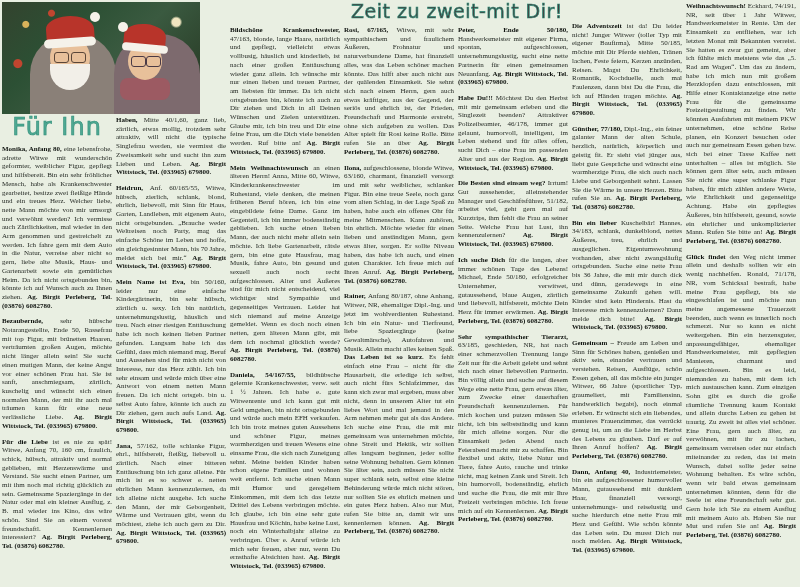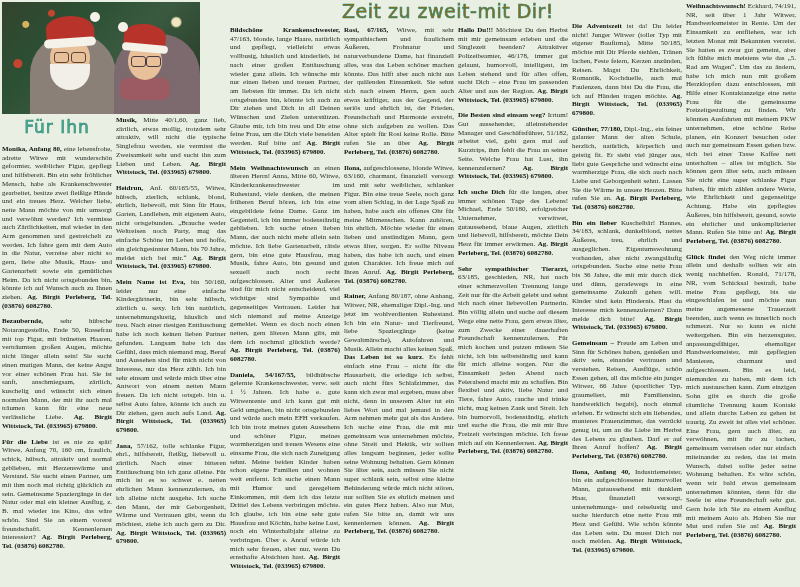--- a/index.html
+++ b/index.html
@@ -13,29 +13,29 @@
     position:absolute;top:2px;height:583px;width:110px;overflow:hidden;
     text-align:justify;font-size:7px;line-height:8.7px;
   }
   .ad{margin:0 0 7px 0;}
   .ad b{color:#101410;}
   .lead{font-weight:bold;}
   .agency{font-weight:bold;}
   .sec-header{
     font-family:"DejaVu Sans",sans-serif;
     color:#4fa993;-webkit-text-stroke:0.6px #2f8d78;
-    text-align:center;font-size:17px;line-height:22px;
+    text-align:center;font-size:24px;line-height:22px;
     margin:2px 0 7px 0;letter-spacing:1px;font-weight:400;
   }
   #zeit-header{
-    position:absolute;left:322px;top:0px;width:232px;height:26px;
+    position:absolute;left:341px;top:0px;width:232px;height:26px;
     font-family:"DejaVu Sans",sans-serif;
-    color:#a16207;-webkit-text-stroke:0.7px #2f8d78;
+    color:#404040;-webkit-text-stroke:0.7px #2f8d78;
     font-size:19px;letter-spacing:0.5px;white-space:nowrap;
-    text-align:right;font-weight:400;
+    text-align:center;font-weight:400;
   }
   
   #photo{
     position:absolute;left:2px;top:2px;width:198px;height:112px;overflow:hidden;
     background:
       radial-gradient(circle at 12% 20%, #d8b25a 0 3px, transparent 4px),
       radial-gradient(circle at 8% 55%, #c2452f 0 4px, transparent 5px),
       radial-gradient(circle at 20% 80%, #d8b25a 0 3px, transparent 4px),
       radial-gradient(circle at 30% 35%, #e8e0c8 0 2px, transparent 3px),
       radial-gradient(circle at 25% 10%, #c2452f 0 3px, transparent 4px),
@@ -87,44 +87,45 @@
 
 <div id="zeit-header">Zeit zu zweit-mit Dir!</div>
 
 <div class="col" style="left:2px;padding-top:114px;top:0;">
     <div class="sec-header">Für Ihn</div>
     <p class="ad"><b class="lead">Monika, Anfang 80, </b>eine lebensfrohe, adrette Witwe mit wunderschön geformter, weiblicher Figur, gepflegt und hilfsbereit. Bin ein sehr fröhlicher Mensch, habe als Krankenschwester gearbeitet, besitze zwei fleißige Hände und ein treues Herz. Welcher liebe, nette Mann möchte von mir umsorgt und verwöhnt werden? Ich vermisse auch Zärtlichkeiten, mal wieder in den Arm genommen und gestreichelt zu werden. Ich fahre gern mit dem Auto in die Natur, verreise aber nicht so gern, liebe alte Musik, Haus- und Gartenarbeit sowie ein gemütliches Heim. Da ich nicht ortsgebunden bin, könnte ich auf Wunsch auch zu Ihnen ziehen. <b class="agency">Ag. Birgit Perleberg, Tel. (03876) 6082780.</b></p>
     <p class="ad"><b class="lead">Bezaubernde, </b>sehr hübsche Notarangestellte, Ende 50, Rassefrau mit top Figur, mit brünetten Haaren, verträumten großen Augen, möchte nicht länger allein sein! Sie sucht einen mutigen Mann, der keine Angst vor einer schönen Frau hat. Sie ist sanft, anschmiegsam, zärtlich, kuschelig und wünscht sich einen normalen Mann, der mit ihr auch mal träumen kann für eine neue verlässliche Liebe. <b class="agency">Ag. Birgit Wittstock, Tel. (033965) 679800.</b></p>
     <p class="ad"><b class="lead">Für die Liebe </b>ist es nie zu spät! Witwe, Anfang 70, 160 cm, fraulich, schick, hübsch, attraktiv und normal geblieben, mit Herzenswärme und Verstand. Sie sucht einen Partner, um mit ihm noch mal richtig glücklich zu sein. Gemeinsame Spaziergänge in der Natur oder mal ein kleiner Ausflug, z. B. mal wieder ins Kino, das wäre schön. Sind Sie an einem vorerst freundschaftl. Kennenlernen interessiert? <b class="agency">Ag. Birgit Perleberg, Tel. (03876) 6082780.</b></p>
   </div>
 <div class="col" style="left:116px;padding-top:116px;top:0;">
-    <p class="ad"><b class="lead">Musik, </b>Mitte 40/1,60, ganz lieb, zärtlich, etwas mollig, trotzdem sehr attraktiv, will nicht die typische Singlefrau werden, sie vermisst die Zweisamkeit sehr und sucht ihn zum Lieben und Leben. <b class="agency">Ag. Birgit Wittstock, Tel. (033965) 679800.</b></p>
+    <p class="ad"><b class="lead">Haben, </b>Mitte 40/1,60, ganz lieb, zärtlich, etwas mollig, trotzdem sehr attraktiv, will nicht die typische Singlefrau werden, sie vermisst die Zweisamkeit sehr und sucht ihn zum Lieben und Leben. <b class="agency">Ag. Birgit Wittstock, Tel. (033965) 679800.</b></p>
     <p class="ad"><b class="lead">Heidrun, </b>Anf. 60/165/55, Witwe, hübsch, zierlich, schlank, blond, ehrlich, liebevoll, mit Sinn für Haus, Garten, Landleben, mit eigenem Auto, nicht ortsgebunden. „Brauche weder Weltreisen noch Party, mag das einfache Schöne im Leben und hoffe, ein gleichgesinnter Mann, bis 70 Jahre, meldet sich bei mir.“ <b class="agency">Ag. Birgit Wittstock, Tel. (033965) 679800.</b></p>
     <p class="ad"><b class="lead">Mein Name ist Eva, </b>bin 50/160, leider nur eine einfache Kindergärtnerin, bin sehr hübsch, zärtlich u. sexy. Ich bin natürlich, unternehmungslustig, häuslich und treu. Nach einer riesigen Enttäuschung habe ich noch keinen lieben Partner gefunden. Langsam habe ich das Gefühl, dass mich niemand mag. Beruf und Aussehen sind für mich nicht von Interesse, nur das Herz zählt. Ich bin sehr einsam und würde mich über eine Antwort von einem netten Mann freuen. Da ich nicht ortsgeb. bin u. selbst Auto fahre, könnte ich auch zu Dir ziehen, gern auch aufs Land. <b class="agency">Ag. Birgit Wittstock, Tel. (033965) 679800.</b></p>
     <p class="ad"><b class="lead">Jana, </b>57/162, tolle schlanke Figur, ehrl., hilfsbereit, fleißig, liebevoll u. zärtlich. Nach einer bitteren Enttäuschung bin ich ganz alleine. Für mich ist es so schwer e. netten ehrlichen Mann kennenzulernen, da ich alleine nicht ausgehe. Ich suche den Mann, der mir Geborgenheit, Wärme und Vertrauen gibt, wenn du möchtest, ziehe ich auch gern zu Dir. <b class="agency">Ag. Birgit Wittstock, Tel. (033965) 679800.</b></p>
   </div>
 <div class="col" style="left:230px;margin-top:24px;">
     <p class="ad"><b class="lead">Bildschöne Krankenschwester, </b>47/163, blonde, lange Haare, natürlich und gepflegt, vielleicht etwas vollbusig, häuslich und kinderlieb, ist nach einer großen Enttäuschung wieder ganz allein. Ich wünsche mir nur einen lieben und treuen Partner, am liebsten für immer. Da ich nicht ortsgebunden bin, könnte ich auch zu Dir ziehen und Dich in all Deinen Wünschen und Zielen unterstützen. Glaube mir, ich bin treu und Dir eine feine Frau, um die Dich viele beneiden werden. Ruf bitte an! <b class="agency">Ag. Birgit Wittstock, Tel. (033965) 679800.</b></p>
     <p class="ad"><b class="lead">Mein Weihnachtswunsch </b>an einen älteren Herrn! Anna, Mitte 60, Witwe, Kinderkrankenschwester im Ruhestand, viele denken, die meinen früheren Beruf hören, ich bin eine eingebildete feine Dame. Ganz im Gegenteil, ich bin immer bodenständig geblieben. Ich suche einen lieben Mann, der auch nicht mehr allein sein möchte. Ich liebe Gartenarbeit, rätsle gern, bin eine gute Hausfrau, mag Musik, fahre Auto, bin gesund und sexuell auch noch recht aufgeschlossen. Alter und Äußeres sind für mich nicht entscheidend, viel wichtiger sind Sympathie und gegenseitiges Vertrauen. Leider hat sich niemand auf meine Anzeige gemeldet. Wenn es doch noch einen netten, gern älteren Mann gibt, mit dem ich nochmal glücklich werde? <b class="agency">Ag. Birgit Perleberg, Tel. (03876) 6082780.</b></p>
     <p class="ad"><b class="lead">Daniela, 54/167/55, </b>bildhübsche gelernte Krankenschwester, verw. seit 1 ½ Jahren. Ich habe e. gute Witwenrente und ich kann gut mit Geld umgehen, bin nicht ortsgebunden und würde auch mein EFH verkaufen. Ich bin trotz meines guten Aussehens und schöner Figur, meines warmherzigen und treuen Wesens eine einsame Frau, die sich nach Zuneigung sehnt. Meine beiden Kinder haben schon eigene Familien und wohnen weit entfernt. Ich suche einen Mann mit Humor und geregeltem Einkommen, mit dem ich das letzte Drittel des Lebens verbringen möchte. Ich glaube, ich bin eine sehr gute Hausfrau und Köchin, habe keine Lust, noch ein Winterhalbjahr alleine zu verbringen. Über e. Anruf würde ich mich sehr freuen, aber nur, wenn Du ernsthafte Absichten hast. <b class="agency">Ag. Birgit Wittstock, Tel. (033965) 679800.</b></p>
   </div>
 <div class="col" style="left:344px;padding-top:26px;top:0;">
     <p class="ad"><b class="lead">Rosi, 67/165, </b>Witwe, mit sehr sympathischem und fraulichem Äußeren, Frohnatur und naturverbundene Dame, hat finanziell alles, was das Leben schöner machen könnte. Das hilft aber auch nicht aus der quälenden Einsamkeit. Sie sehnt sich nach einem Herrn, gern auch etwas kräftiger, aus der Gegend, der seriös und ehrlich ist, der Frieden, Freundschaft und Harmonie erstrebt, ohne sich aufgeben zu wollen. Das Alter spielt für Rosi keine Rolle. Bitte rufen Sie an über <b class="agency">Ag. Birgit Perleberg, Tel. (03876) 6082780.</b></p>
     <p class="ad"><b class="lead">Ilona, </b>aufgeschlossene, blonde Witwe, 63/160, charmant, finanziell versorgt und mit sehr weiblicher, schlanker Figur. Bin eine treue Seele, noch ganz vom alten Schlag, in der Lage Spaß zu haben, habe auch ein offenes Ohr für meine Mitmenschen. Kann zuhören, bin ehrlich. Möchte wieder für einen lieben und anständigen Mann, gern etwas älter, sorgen. Er sollte Niveau haben, das habe ich auch, und einen guten Charakter. Ich freue mich auf Ihren Anruf. <b class="agency">Ag. Birgit Perleberg, Tel. (03876) 6082780.</b></p>
     <p class="ad"><b class="lead">Rainer, </b>Anfang 80/187, ohne Anhang, Witwer, NR, ehemaliger Dipl.-Ing. und jetzt im wohlverdienten Ruhestand. Ich bin ein Natur- und Tierfreund, liebe Spaziergänge (keine Gewaltmärsche), Autofahren und Musik. Allein macht alles keinen Spaß. <b>Das Leben ist so kurz. </b>Es fehlt einfach eine Frau – nicht für die Hausarbeit, die erledige ich selbst, auch nicht fürs Schlafzimmer, das kann sich zwar mal ergeben, muss aber nicht, denn in unserem Alter tut ein liebes Wort und mal jemand in den Arm nehmen mehr gut als das Andere. Ich suche eine Frau, die mit mir gemeinsam was unternehmen möchte, ohne Streit und Hektik, wir sollten alles langsam beginnen, jeder sollte seine Wohnung behalten. Gern können Sie älter sein, auch müssen Sie nicht super schlank sein, selbst eine kleine Behinderung würde mich nicht stören, nur sollten Sie es ehrlich meinen und ein gutes Herz haben. Also nur Mut, rufen Sie bitte an, damit wir uns kennenlernen können. <b class="agency">Ag. Birgit Perleberg, Tel. (03876) 6082780.</b></p>
   </div>
 <div class="col" style="left:458px;padding-top:26px;top:0;">
-    <p class="ad"><b class="lead">Hallo Du!!! </b>Möchtest Du den Herbst mit mir gemeinsam erleben und die Singlezeit beenden? Attraktiver Polizeibeamter, 46/178, immer gut gelaunt, humorvoll, intelligent, im Leben stehend und für alles offen, sucht Dich – eine Frau im passenden Alter und aus der Region. <b class="agency">Ag. Birgit Wittstock, Tel. (033965) 679800.</b></p>
+    <p class="ad"><b class="lead">Peter, Ende 50/180, </b>Handwerksmeister mit eigener Firma, spontan, aufgeschlossen, unternehmungslustig, sucht eine nette Partnerin für einen gemeinsamen Neuanfang. <b class="agency">Ag. Birgit Wittstock, Tel. (033965) 679800.</b></p>
+    <p class="ad"><b class="lead">Habe Du!!! </b>Möchtest Du den Herbst mit mir gemeinsam erleben und die Singlezeit beenden? Attraktiver Polizeibeamter, 46/178, immer gut gelaunt, humorvoll, intelligent, im Leben stehend und für alles offen, sucht Dich – eine Frau im passenden Alter und aus der Region. <b class="agency">Ag. Birgit Wittstock, Tel. (033965) 679800.</b></p>
     <p class="ad"><b class="lead">Die Besten sind einsam weg? </b>Irrtum! Gut aussehender, alleinstehender Manager und Geschäftsführer, 51/182, arbeitet viel, geht gern mal auf Kurztrips, ihm fehlt die Frau an seiner Seite. Welche Frau hat Lust, ihn kennenzulernen? <b class="agency">Ag. Birgit Wittstock, Tel. (033965) 679800.</b></p>
     <p class="ad"><b class="lead">Ich suche Dich </b>für die langen, aber immer schönen Tage des Lebens! Michael, Ende 50/180, erfolgreicher Unternehmer, verwitwet, gutaussehend, blaue Augen, zärtlich und liebevoll, hilfsbereit, möchte Dein Herz für immer erwärmen. <b class="agency">Ag. Birgit Perleberg, Tel. (03876) 6082780.</b></p>
     <p class="ad"><b class="lead">Sehr sympathischer Tierarzt, </b>63/185, geschieden, NR, hat nach einer schmerzvollen Trennung lange Zeit nur für die Arbeit gelebt und sehnt sich nach einer liebevollen Partnerin. Bin völlig allein und suche auf diesem Wege eine nette Frau, gern etwas älter, zum Zwecke einer dauerhaften Freundschaft kennenzulernen. Für mich kochen und putzen müssen Sie nicht, ich bin selbstständig und kann für mich alleine sorgen. Nur die Einsamkeit jeden Abend nach Feierabend macht mir zu schaffen. Bin flexibel und aktiv, liebe Natur und Tiere, fahre Auto, rauche und trinke nicht, mag keinen Zank und Streit. Ich bin humorvoll, bodenständig, ehrlich und suche die Frau, die mit mir Ihre Freizeit verbringen möchte. Ich freue mich auf ein Kennenlernen. <b class="agency">Ag. Birgit Perleberg, Tel. (03876) 6082780.</b></p>
   </div>
 <div class="col" style="left:572px;margin-top:20px;">
     <p class="ad"><b class="lead">Die Adventszeit </b>ist da! Du leider nicht! Junger Witwer (toller Typ mit eigener Baufirma), Mitte 50/185, möchte mit Dir Pferde stehlen, Tränen lachen, Feste feiern, Kerzen anzünden, Reisen. Magst Du Ehrlichkeit, Romantik, Kochduelle, auch mal Faulenzen, dann bist Du die Frau, die ich auf Händen tragen möchte. <b class="agency">Ag. Birgit Wittstock, Tel. (033965) 679800.</b></p>
     <p class="ad"><b class="lead">Günther, 77/180, </b>Dipl.-Ing., ein feiner galanter Mann der alten Schule, herzlich, natürlich, körperlich und geistig fit. Er sieht viel jünger aus, liebt gute Gespräche und wünscht eine warmherzige Frau, die sich auch nach Liebe und Geborgenheit sehnt. Lassen Sie die Wärme in unsere Herzen. Bitte rufen Sie an. <b class="agency">Ag. Birgit Perleberg, Tel. (03876) 6082780.</b></p>
     <p class="ad"><b class="lead">Bin ein lieber </b>Kuschelbär! Hannes, 34/183, schlank, dunkelblond, nettes Äußeres, treu, ehrlich und ausgeglichen. Eigentumswohnung vorhanden, aber nicht zwangsläufig ortsgebunden. Suche eine nette Frau bis 36 Jahre, die mit mir durch dick und dünn, geradewegs in eine gemeinsame Zukunft gehen will. Kinder sind kein Hindernis. Hast du Interesse mich kennenzulernen? Dann melde dich bitte! <b class="agency">Ag. Birgit Wittstock, Tel. (033965) 679800.</b></p>
     <p class="ad"><b class="lead">Gemeinsam – </b>Freude am Leben und Sinn für Schönes haben, genießen und aktiv sein, einander vertrauen und verstehen. Reisen, Ausflüge, schön Essen gehen, all das möchte ein junger Witwer, 66 Jahre (sportlicher Typ, graumeliert, mit Familiensinn, handwerklich begabt), noch einmal erleben. Er wünscht sich ein liebendes, munteres Frauenzimmer, das verrückt genug ist, um an die Liebe im Herbst des Lebens zu glauben. Darf er auf Ihren Anruf hoffen? <b class="agency">Ag. Birgit Perleberg, Tel. (03876) 6082780.</b></p>
-    <p class="ad"><b class="lead">Ilona, Anfang 40, </b>Industriemeister, bin ein aufgeschlossener humorvoller Mann, gutaussehend mit dunklem Haar, finanziell versorgt, unternehmungs- und reiselustig und suche hierdurch eine nette Frau mit Herz und Gefühl. Wie schön könnte das Leben sein. Du musst Dich nur noch melden. <b class="agency">Ag. Birgit Wittstock, Tel. (033965) 679800.</b></p>
+    <p class="ad"><b class="lead">Dann, Anfang 40, </b>Industriemeister, bin ein aufgeschlossener humorvoller Mann, gutaussehend mit dunklem Haar, finanziell versorgt, unternehmungs- und reiselustig und suche hierdurch eine nette Frau mit Herz und Gefühl. Wie schön könnte das Leben sein. Du musst Dich nur noch melden. <b class="agency">Ag. Birgit Wittstock, Tel. (033965) 679800.</b></p>
   </div>
 <div class="col" style="left:686px;">
     <p class="ad"><b class="lead">Weihnachtswunsch! </b>Eckhard, 74/191, NR, seit über 1 Jahr Witwer, Handwerksmeister in Rente. Um der Einsamkeit zu entfliehen, war ich letzten Monat mit Bekannten verreist. Sie hatten es zwar gut gemeint, aber ich fühlte mich meistens wie das „5. Rad am Wagen“. Um das zu ändern, habe ich mich nun mit großem Herzklopfen dazu entschlossen, mit Hilfe einer Kontaktanzeige eine nette Frau für die gemeinsame Freizeitgestaltung zu finden. Wir könnten Ausfahrten mit meinem PKW unternehmen, eine schöne Reise planen, ein Konzert besuchen oder auch nur gemeinsam Essen gehen bzw. sich bei einer Tasse Kaffee nett unterhalten – alles ist möglich. Sie können gern älter sein, auch müssen Sie nicht eine super schlanke Figur haben, für mich zählen andere Werte, wie Ehrlichkeit und gegenseitige Achtung. Habe ein gepflegtes Äußeres, bin hilfsbereit, gesund, sowie ein ehrlicher und unkomplizierter Mann. Rufen Sie bitte an! <b class="agency">Ag. Birgit Perleberg, Tel. (03876) 6082780.</b></p>
     <p class="ad"><b class="lead">Glück findet </b>den Weg nicht immer allein und deshalb sollten wir ein wenig nachhelfen. Ronald, 71/178, NR, vom Schicksal bestraft, habe meine Frau gepflegt, bis sie eingeschlafen ist und möchte nun meine angemessene Trauerzeit beenden, auch wenn es innerlich noch schmerzt. Nur so kann es nicht weitergehen. Bin ein herzensguter, anpassungsfähiger, ehemaliger Handwerksmeister, mit gepflegten Manieren, charmant und aufgeschlossen. Bin es leid, niemanden zu haben, mit dem ich mich austauschen kann. Zum einzigen Sohn gibt es durch die große räumliche Trennung kaum Kontakt und allein durchs Leben zu gehen ist traurig. Zu zweit ist alles viel schöner. Eine Frau, gern auch älter, zu verwöhnen, mit ihr zu lachen, gemeinsam verreisen oder nur einfach miteinander zu reden, das ist mein Wunsch, dabei sollte jeder seine Wohnung behalten. Es wäre schön, wenn wir bald etwas gemeinsam unternehmen könnten, denn für die Seele ist eine Freundschaft sehr gut. Gern hole ich Sie zu einem Ausflug mit meinem Auto ab. Haben Sie nur Mut und rufen Sie an! <b class="agency">Ag. Birgit Perleberg, Tel. (03876) 6082780.</b></p>
   </div>
 
 </body></html>

